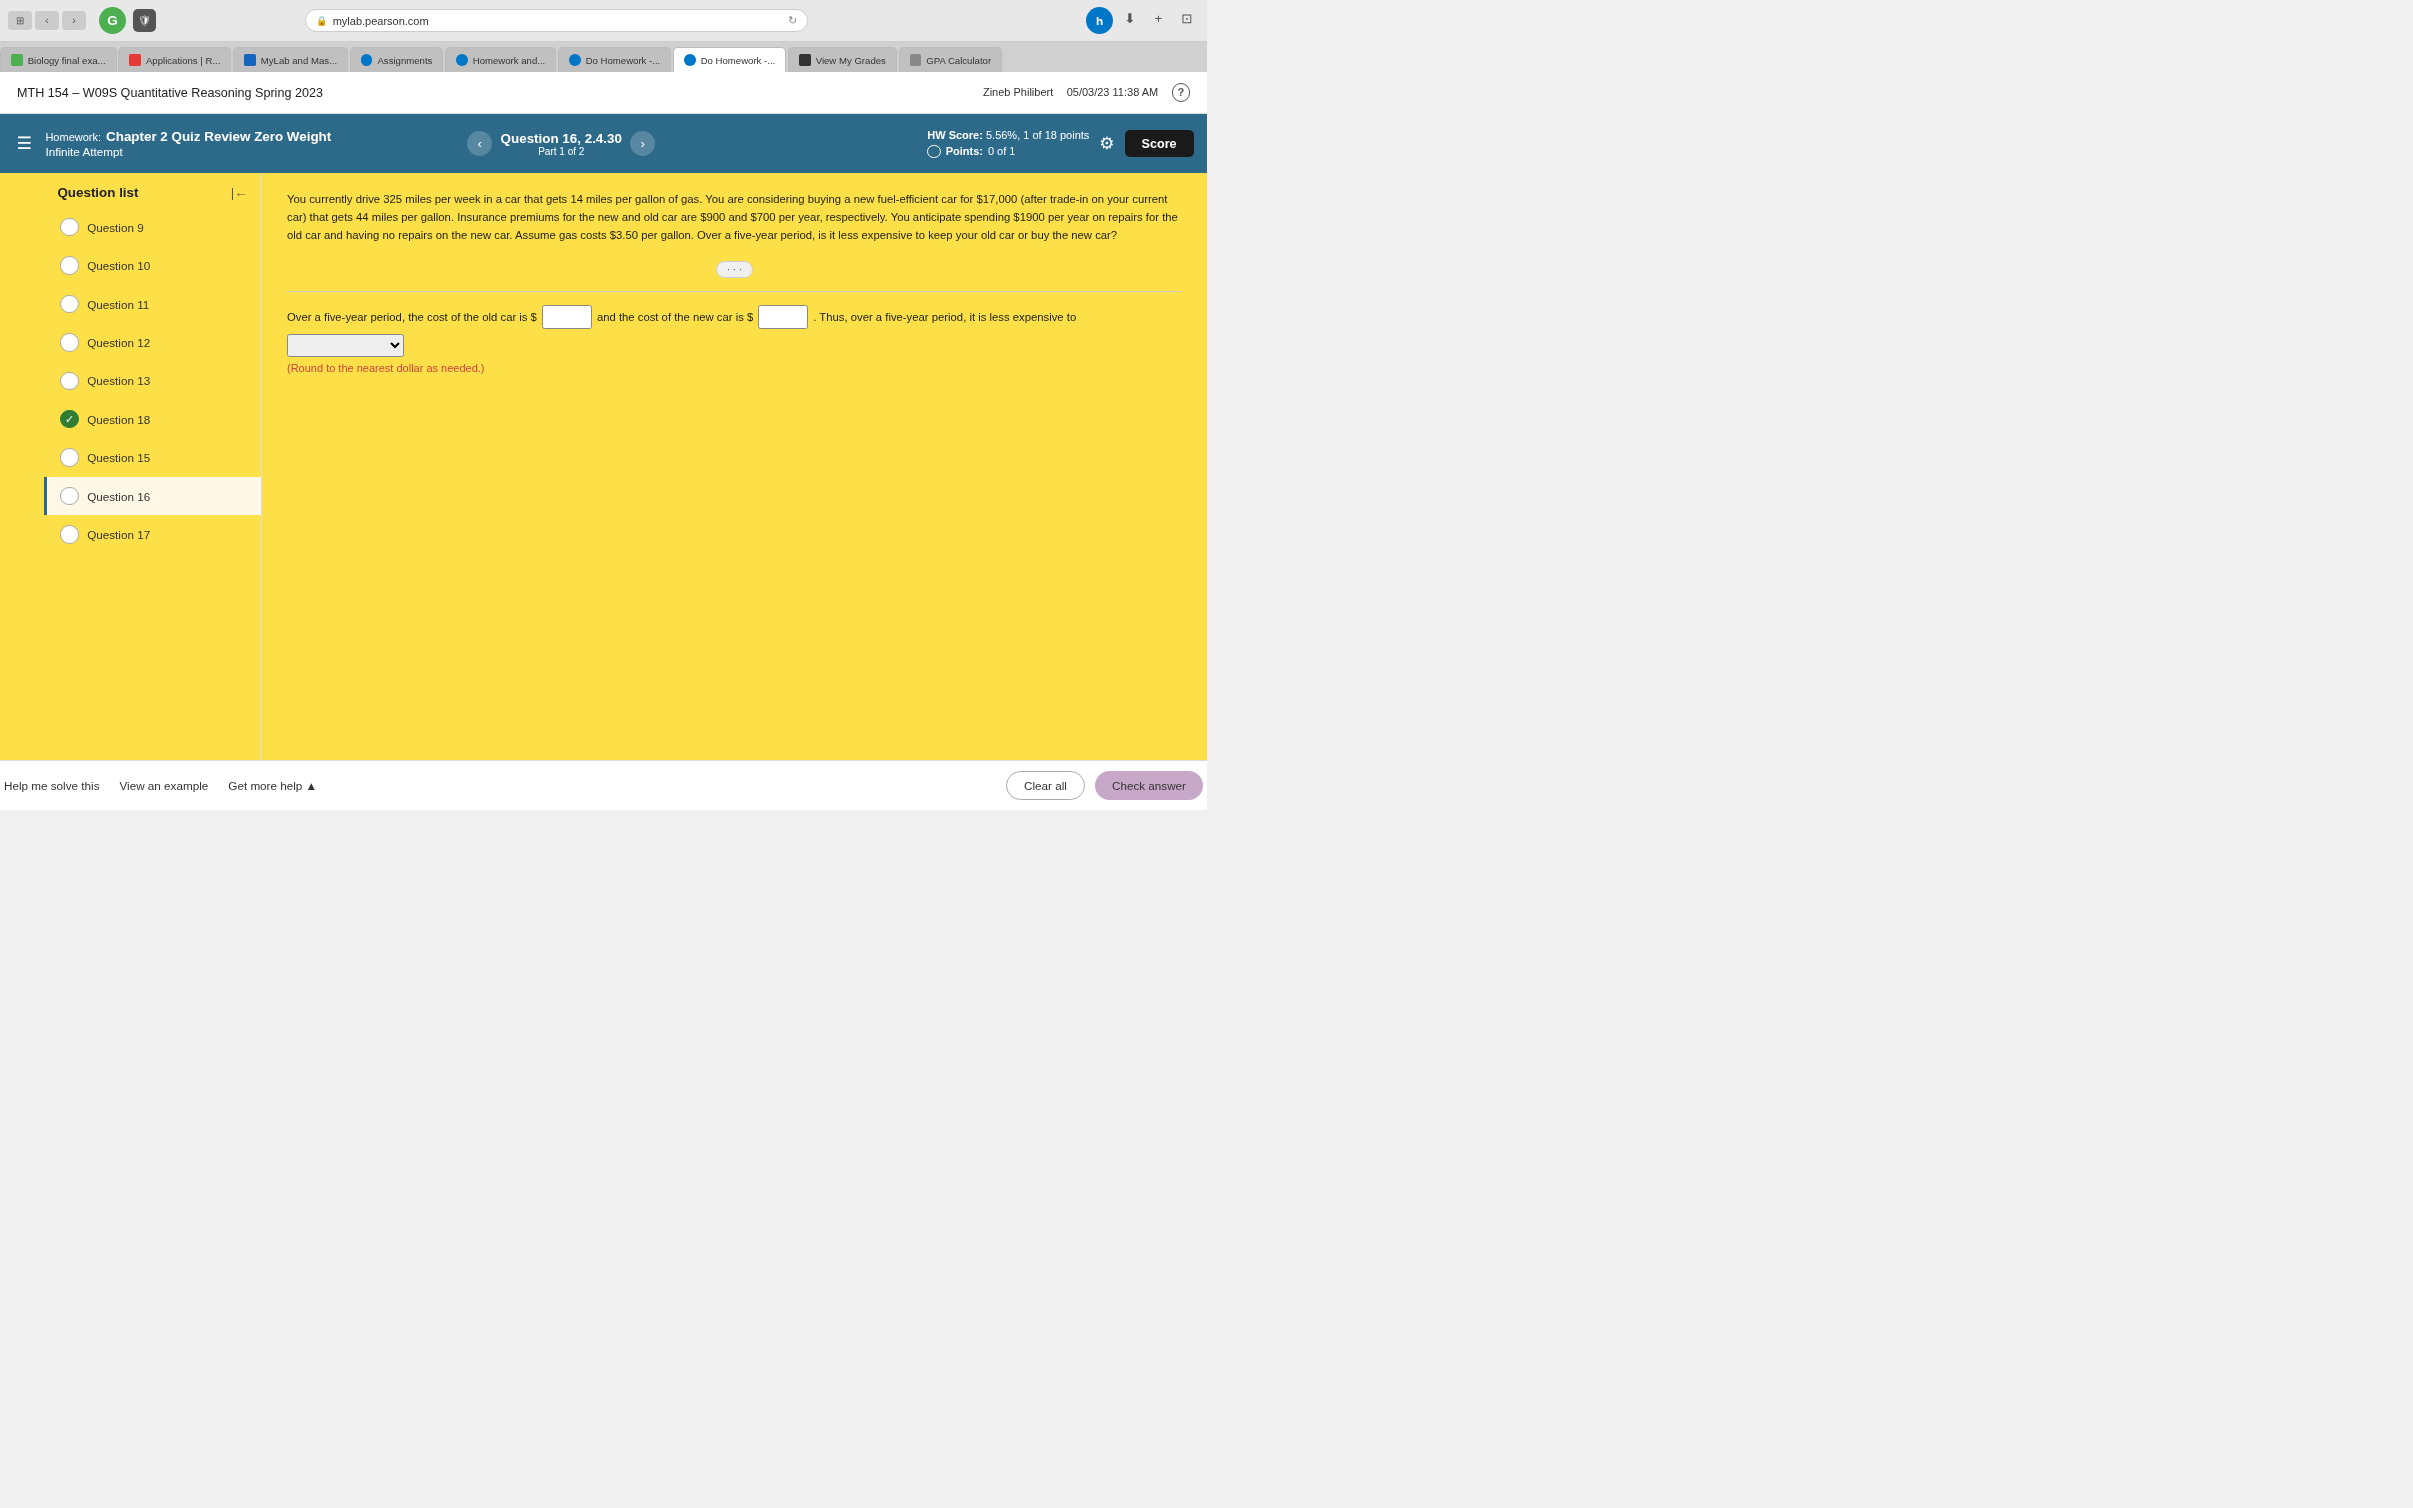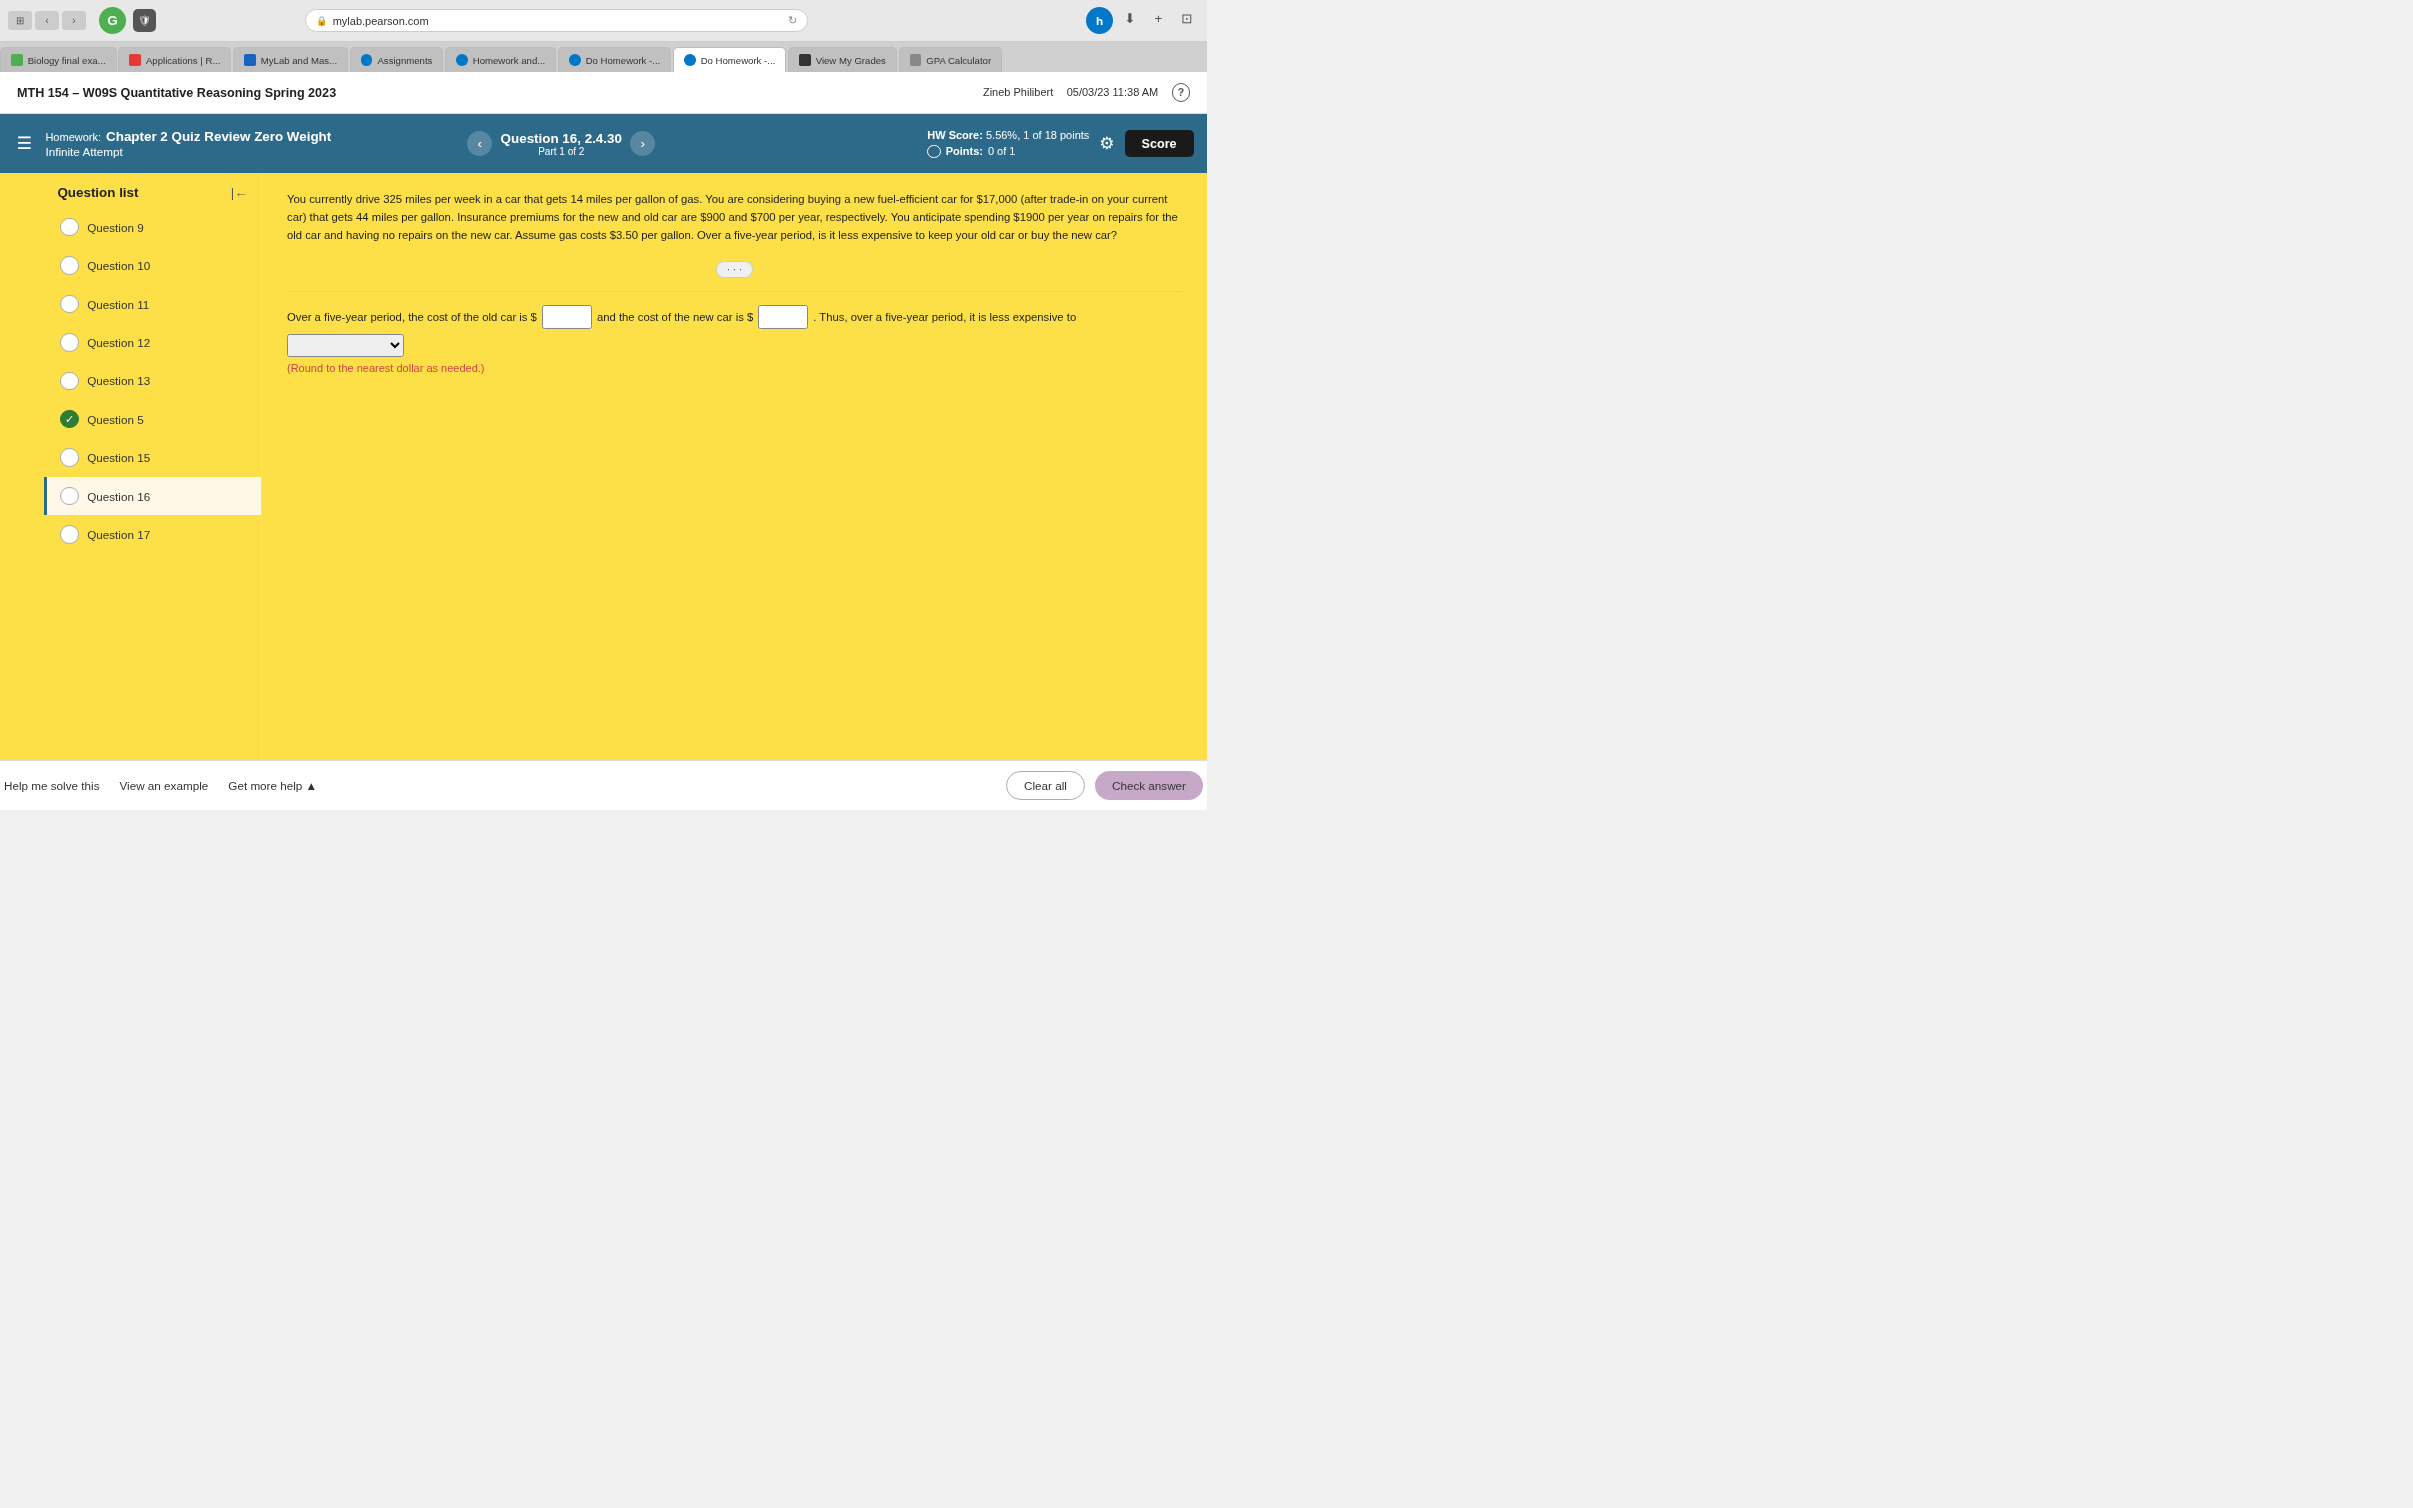--- a/index.html
+++ b/index.html
@@ -17,21 +17,21 @@
 
     
     .tabs-bar { background: #d0d0d0; display: flex; align-items: flex-end; overflow: hidden; height: 30px; }
     .tab { display: flex; align-items: center; gap: 5px; padding: 0 10px; height: 25px; border-top-left-radius: 5px; border-top-right-radius: 5px; font-size: 9.6px; cursor: pointer; white-space: nowrap; max-width: 134px; overflow: hidden; text-overflow: ellipsis; background: #c0c0c0; border: 0.8px solid #bbb; border-bottom: none; margin-right: 1.7px; color: #333; }
     .tab.active { background: white; z-index: 1; }
     .tab-favicon { width: 11.7px; height: 11.7px; border-radius: 1.7px; flex-shrink: 0; }
     .tab-label { overflow: hidden; text-overflow: ellipsis; white-space: nowrap; }
 
     
     .page-header { background: white; border-bottom: 0.8px solid #ddd; padding: 8.4px 17px; display: flex; align-items: center; justify-content: space-between; height: 42px; }
-    .page-title { font-size: 12.6px; font-weight: 700; color: #222; }
+    .page-title { font-size: 12.6px; font-weight: 400; color: #222; }
     .page-header-right { display: flex; align-items: center; gap: 13.4px; font-size: 11px; color: #333; }
     .help-icon { width: 18.4px; height: 18.4px; border-radius: 50%; border: 1.7px solid #555; display: flex; align-items: center; justify-content: center; font-size: 11px; font-weight: bold; color: #555; cursor: pointer; }
 
     
     .hw-header { background: #2d6a8a; color: white; display: flex; align-items: center; padding: 0 13.4px; height: 59px; gap: 0; }
     .hw-header-menu { background: none; border: none; color: white; font-size: 17px; cursor: pointer; margin-right: 10px; padding: 3.4px; }
     .hw-title-section { display: flex; flex-direction: column; gap: 1.7px; }
     .hw-label { font-size: 11px; font-weight: 400; }
     .hw-name { font-size: 13.4px; font-weight: 700; }
     .hw-subname { font-size: 11.7px; font-weight: 400; }
@@ -225,21 +225,21 @@
     <div class="question-item">
       <div class="q-circle incomplete"></div>
       <span>Question 12</span>
     </div>
     <div class="question-item">
       <div class="q-circle incomplete"></div>
       <span>Question 13</span>
     </div>
     <div class="question-item">
       <div class="q-circle correct">✓</div>
-      <span>Question 5</span>
+      <span>Question 18</span>
     </div>
     <div class="question-item">
       <div class="q-circle incomplete"></div>
       <span>Question 15</span>
     </div>
     <div class="question-item active">
       <div class="q-circle incomplete"></div>
       <span>Question 16</span>
     </div>
     <div class="question-item">

